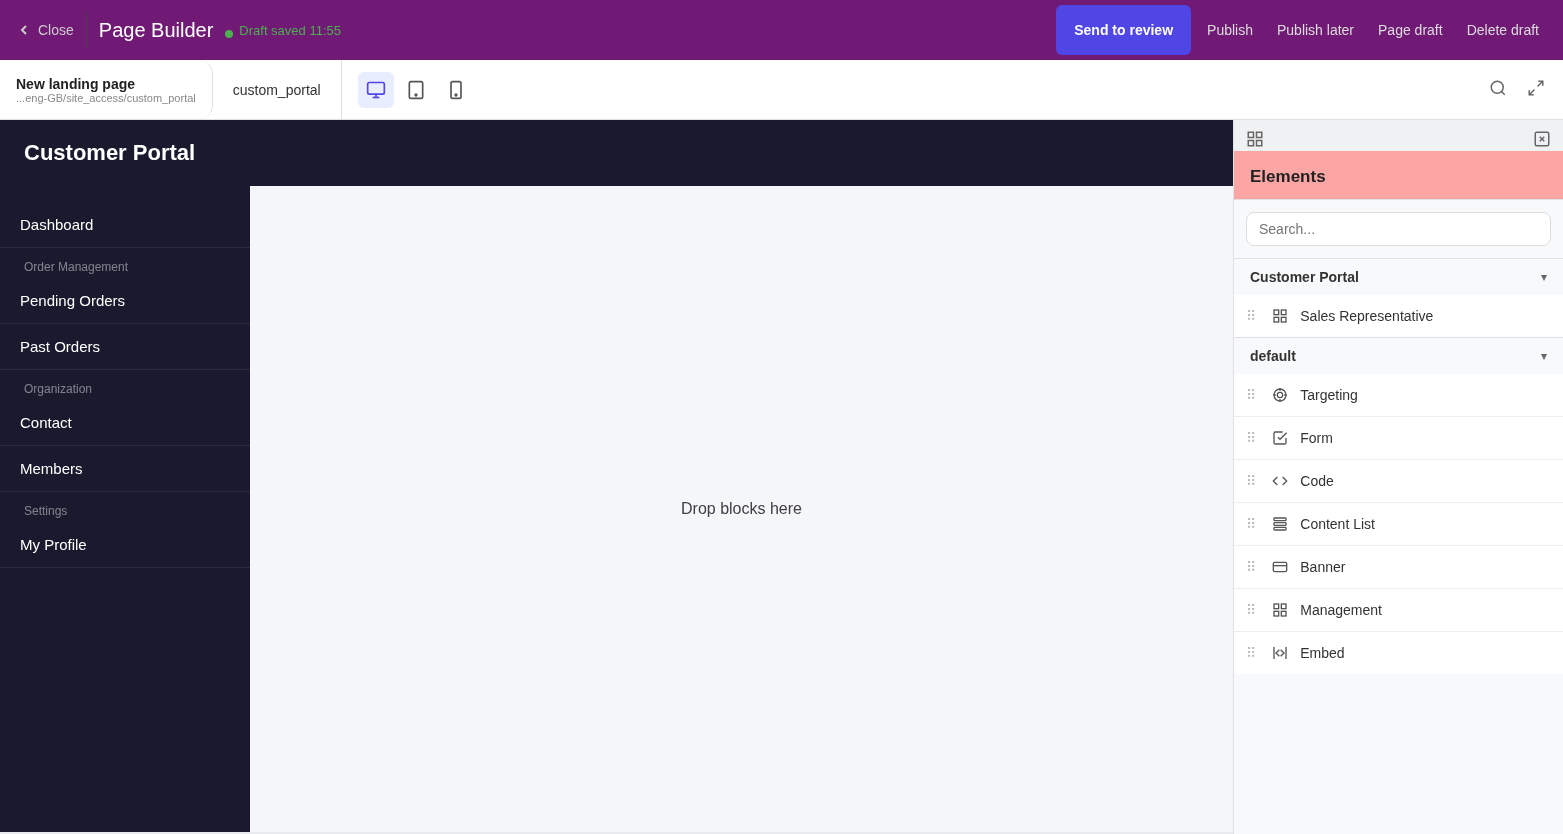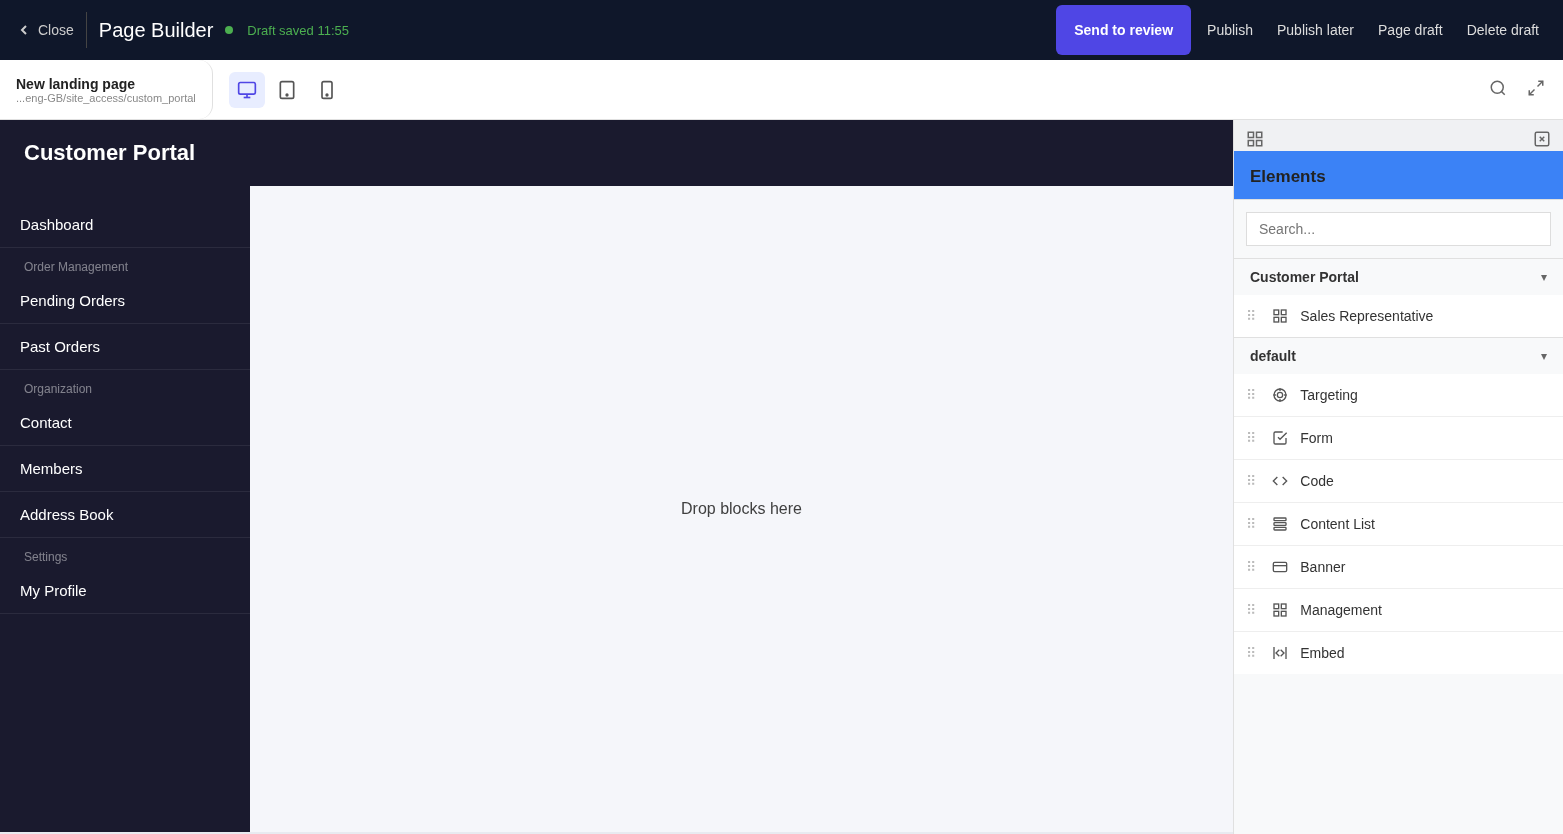--- a/index.html
+++ b/index.html
@@ -1,37 +1,37 @@
 <!DOCTYPE html>
 <html><head>
   <meta charset="utf-8">
   <style>
     * { box-sizing: border-box; margin: 0; padding: 0; }
     body { font-family: -apple-system, BlinkMacSystemFont, 'Segoe UI', sans-serif; height: 834px; overflow: hidden; display: flex; flex-direction: column; background: #f0f0f0; }
 
     
     .top-bar {
       height: 60px;
-      background: #0f172a;
+      background: #701a75;
       display: flex;
       align-items: center;
       padding: 0 16px;
       gap: 16px;
       flex-shrink: 0;
     }
     .top-bar-left { display: flex; align-items: center; gap: 12px; }
     .close-btn {
       display: flex; align-items: center; gap: 6px;
       color: #ccc; background: none; border: none; cursor: pointer; font-size: 14px;
     }
     .close-btn svg { width: 16px; height: 16px; }
     .divider-v { width: 1px; height: 36px; background: #444; }
     .page-builder-title { color: #fff; font-size: 20px; font-weight: 400; }
     .draft-saved {
-      display: flex; align-items: center; gap: 14px;
+      display: flex; align-items: flex-end; gap: 6px;
       color: #4caf50; font-size: 13px;
     }
     .draft-saved-dot { width: 8px; height: 8px; border-radius: 50%; background: #4caf50; }
     .top-bar-right { margin-left: auto; display: flex; align-items: center; gap: 8px; }
     .btn-send {
       background: #4f46e5; color: #fff; border: none; padding: 17px 18px;
       border-radius: 6px; font-size: 14px; font-weight: 600; cursor: pointer;
     }
     .btn-publish, .btn-publish-later, .btn-save-draft, .btn-delete-draft {
       background: none; border: none; color: #ddd; font-size: 14px; cursor: pointer; padding: 6px 8px;
@@ -104,28 +104,28 @@
       background: #f5f6fa; border: none;
     }
     .drop-text { color: #404040; font-size: 16px; }
 
     
     .elements-panel {
       width: 330px; background: #f8f9fa; border-left: 1px solid #e0e0e0;
       display: flex; flex-direction: column; flex-shrink: 0;
     }
     .elements-panel-header {
-      padding: 16px 16px 12px; background: #3b82f6; border-bottom: 1px solid #e0e0e0;
+      padding: 16px 16px 12px; background: #fca5a5; border-bottom: 1px solid #e0e0e0;
       display: flex; align-items: center; justify-content: space-between;
     }
     .elements-title { font-size: 17px; font-weight: 700; color: #222; }
     .panel-icon-btn { background: none; border: none; cursor: pointer; color: #666; font-size: 14px; }
 
     .elements-search {
-      margin: 12px; padding: 8px 12px; border: 1px solid #ddd; border-radius: 0;
+      margin: 12px; padding: 8px 12px; border: 1px solid #ddd; border-radius: 8px;
       font-size: 14px; color: #888; background: #fff; width: calc(100% - 24px);
     }
 
     .elements-body { flex: 1; overflow-y: auto; padding: 0 0 16px; }
 
     .section-header {
       display: flex; align-items: center; justify-content: space-between;
       padding: 10px 16px; cursor: pointer; border-top: 1px solid #e0e0e0;
     }
     .section-header-label { font-size: 14px; font-weight: 600; color: #333; }
@@ -166,20 +166,23 @@
     <button class="btn-publish-later">Publish later</button>
     <button class="btn-save-draft">Page draft</button>
     <button class="btn-delete-draft">Delete draft</button>
   </div>
 </div>
 
 <div class="second-bar">
   <div class="page-info">
     <span class="page-info-title">New landing page</span>
     <span class="page-info-url">...eng-GB/site_access/custom_portal</span>
+  </div>
+  <div class="tab-custom-portal">
+    <span>custom_portal</span>
   </div>
   <div class="device-icons">
     <button class="device-btn active" title="Desktop">
       <svg width="20" height="20" viewBox="0 0 24 24" fill="none" stroke="currentColor" stroke-width="2">
           <rect x="2" y="3" width="20" height="14" rx="2"></rect>
           <line x1="8" y1="21" x2="16" y2="21"></line>
           <line x1="12" y1="17" x2="12" y2="21"></line>
         </svg>
     </button>
     <button class="device-btn" title="Tablet">
@@ -224,21 +227,20 @@
     <div class="portal-body">
 
       <div class="portal-sidebar">
         <button class="sidebar-nav-item">Dashboard</button>
         <span class="sidebar-section-label">Order Management</span>
         <button class="sidebar-nav-item">Pending Orders</button>
         <button class="sidebar-nav-item">Past Orders</button>
         <span class="sidebar-section-label">Organization</span>
         <button class="sidebar-nav-item">Contact</button>
         <button class="sidebar-nav-item">Members</button>
-        <button class="sidebar-nav-item">Address Book</button>
         <span class="sidebar-section-label">Settings</span>
         <button class="sidebar-nav-item">My Profile</button>
       </div>
 
       <div class="drop-zone">
         <span class="drop-text">Drop blocks here</span>
       </div>
     </div>
   </div>
 

